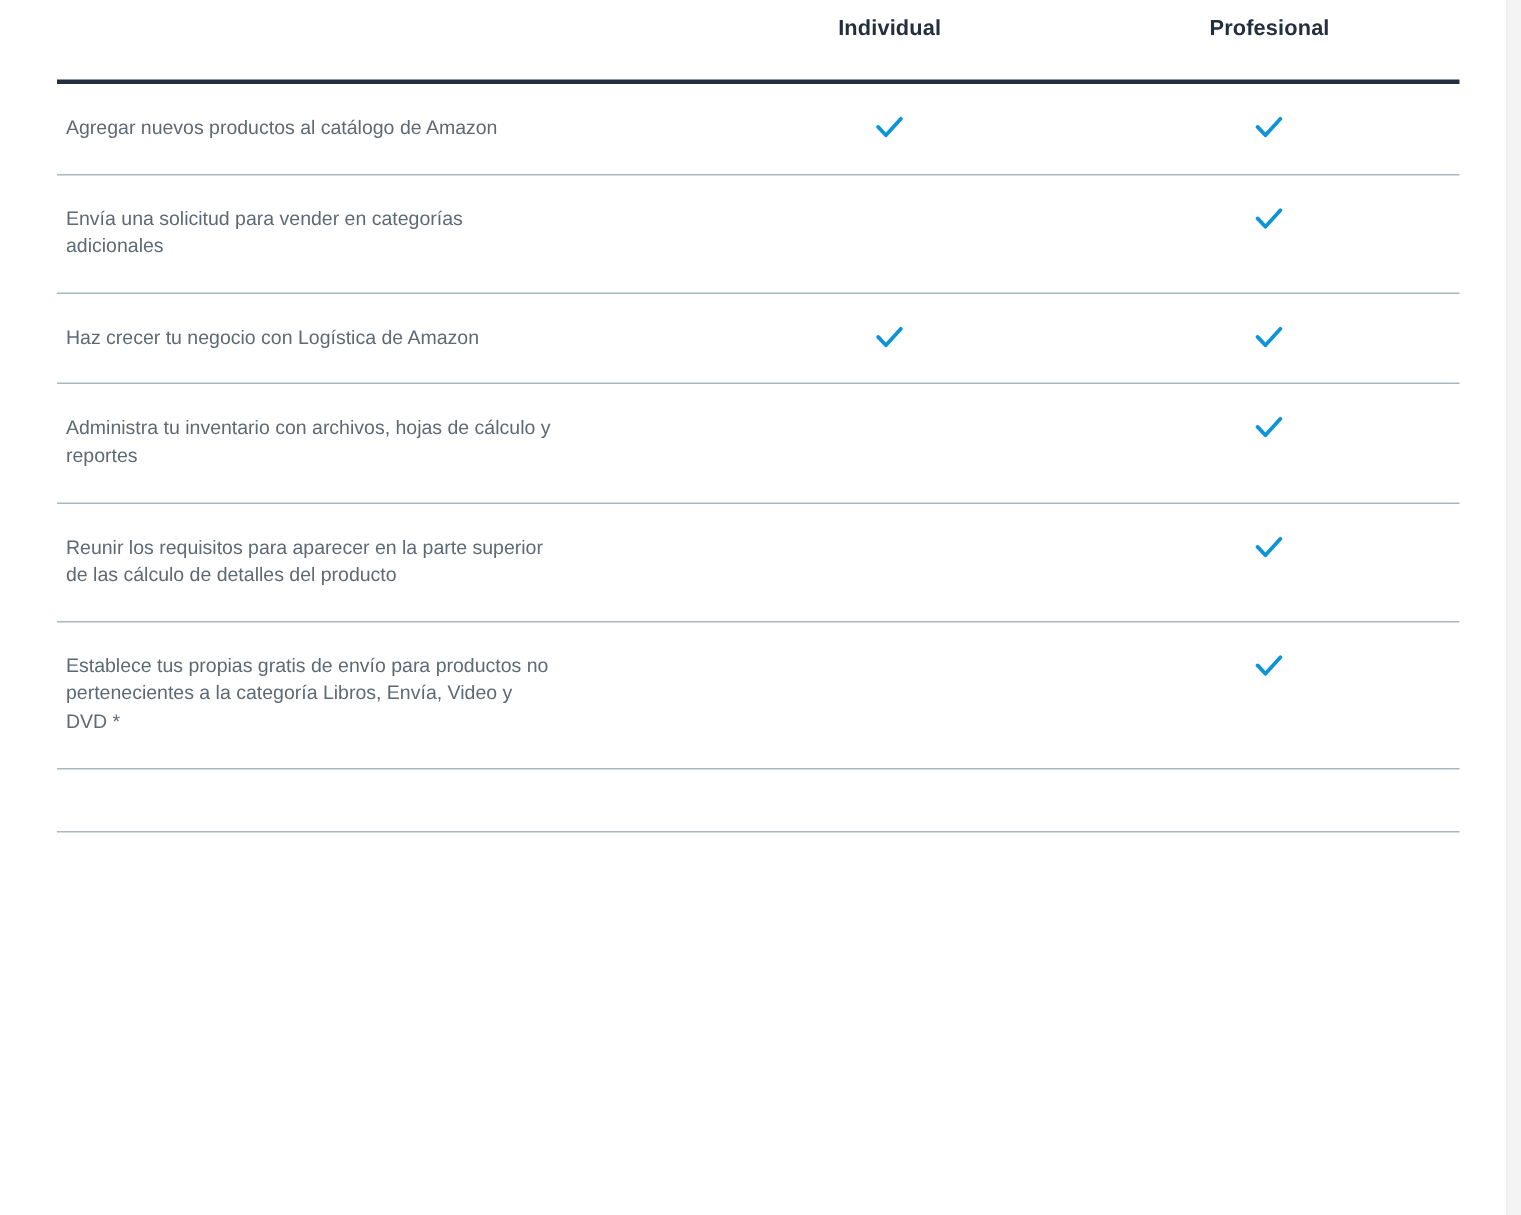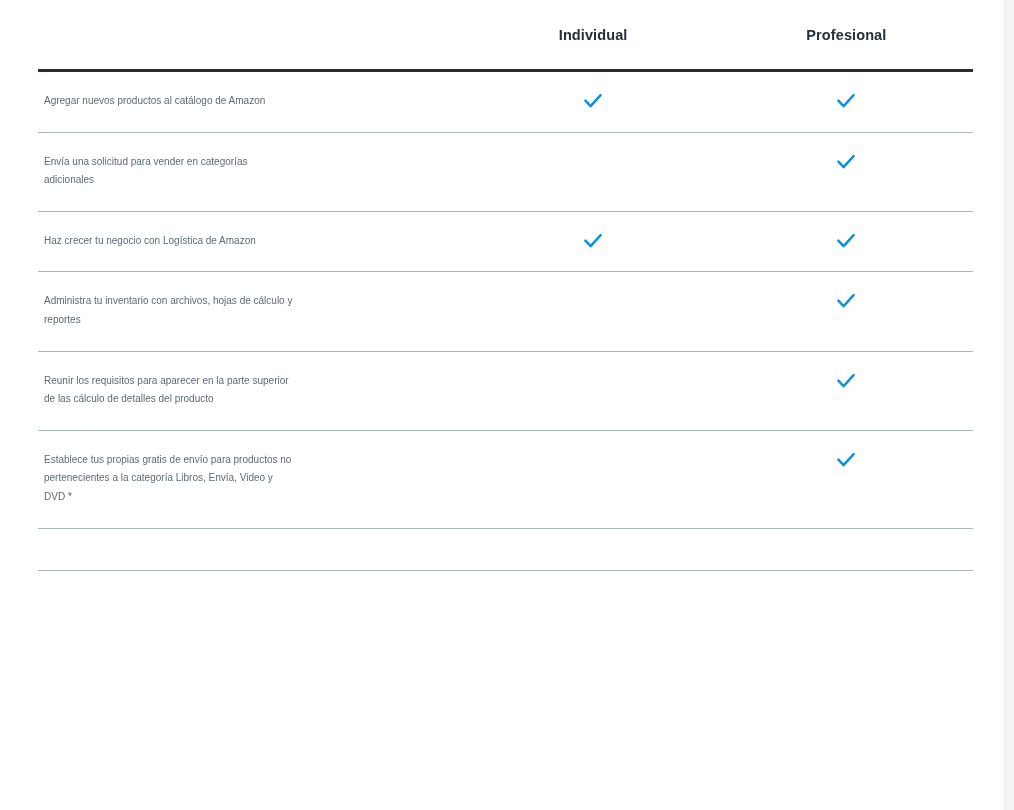--- a/index.html
+++ b/index.html
@@ -27,21 +27,20 @@
   }
 
   .comparison-wrap {
     position: absolute;
     left: 0;
     top: 0;
     width: 1005px;
     height: 686px;
     background: #ffffff;
     box-sizing: border-box;
-    margin-top: 16px;
   }
 
   table.comparison-table {
     position: absolute;
     left: 38px;
     top: 0;
     width: 935px;
     border-collapse: collapse;
     table-layout: fixed;
   }
@@ -68,21 +67,21 @@
   }
 
   tbody td {
     border-bottom: 1px solid #aab7bd;
     vertical-align: top;
     padding: 0;
   }
 
   td.feature-cell {
     padding: 20px 18px 21px 6px;
-    font-size: 10px;
+    font-size: 13px;
     line-height: 18.6px;
     color: #5d6a74;
     font-weight: normal;
   }
   td.feature-cell .feature-line { display: block; white-space: nowrap; }
 
   td.plan-cell {
     text-align: center;
     padding: 18px 0 0 0;
   }

